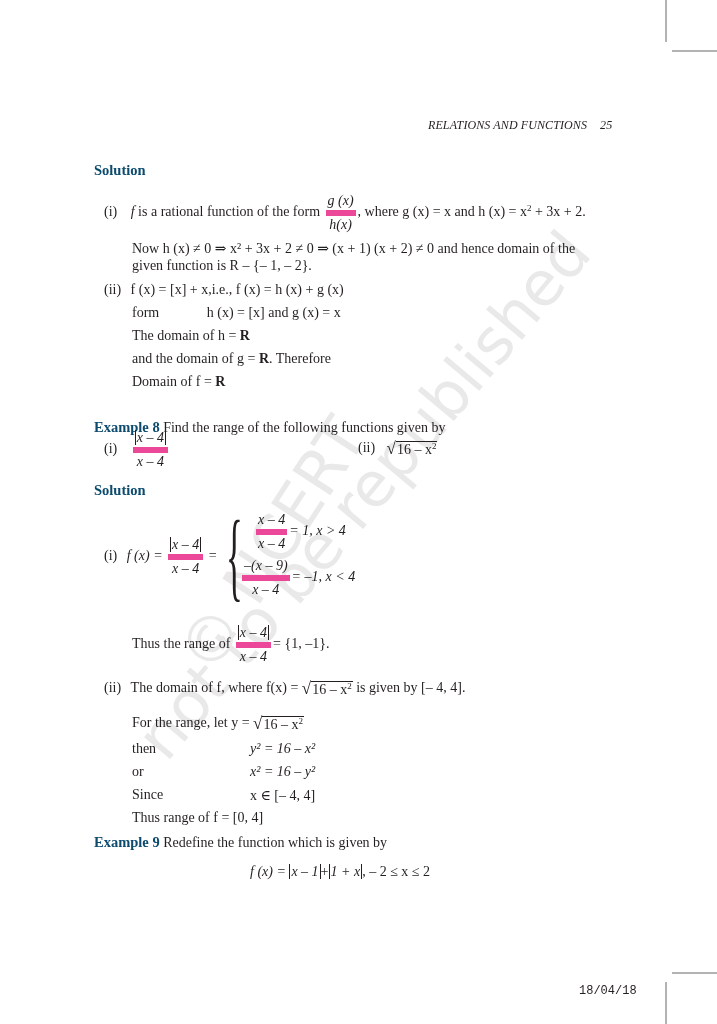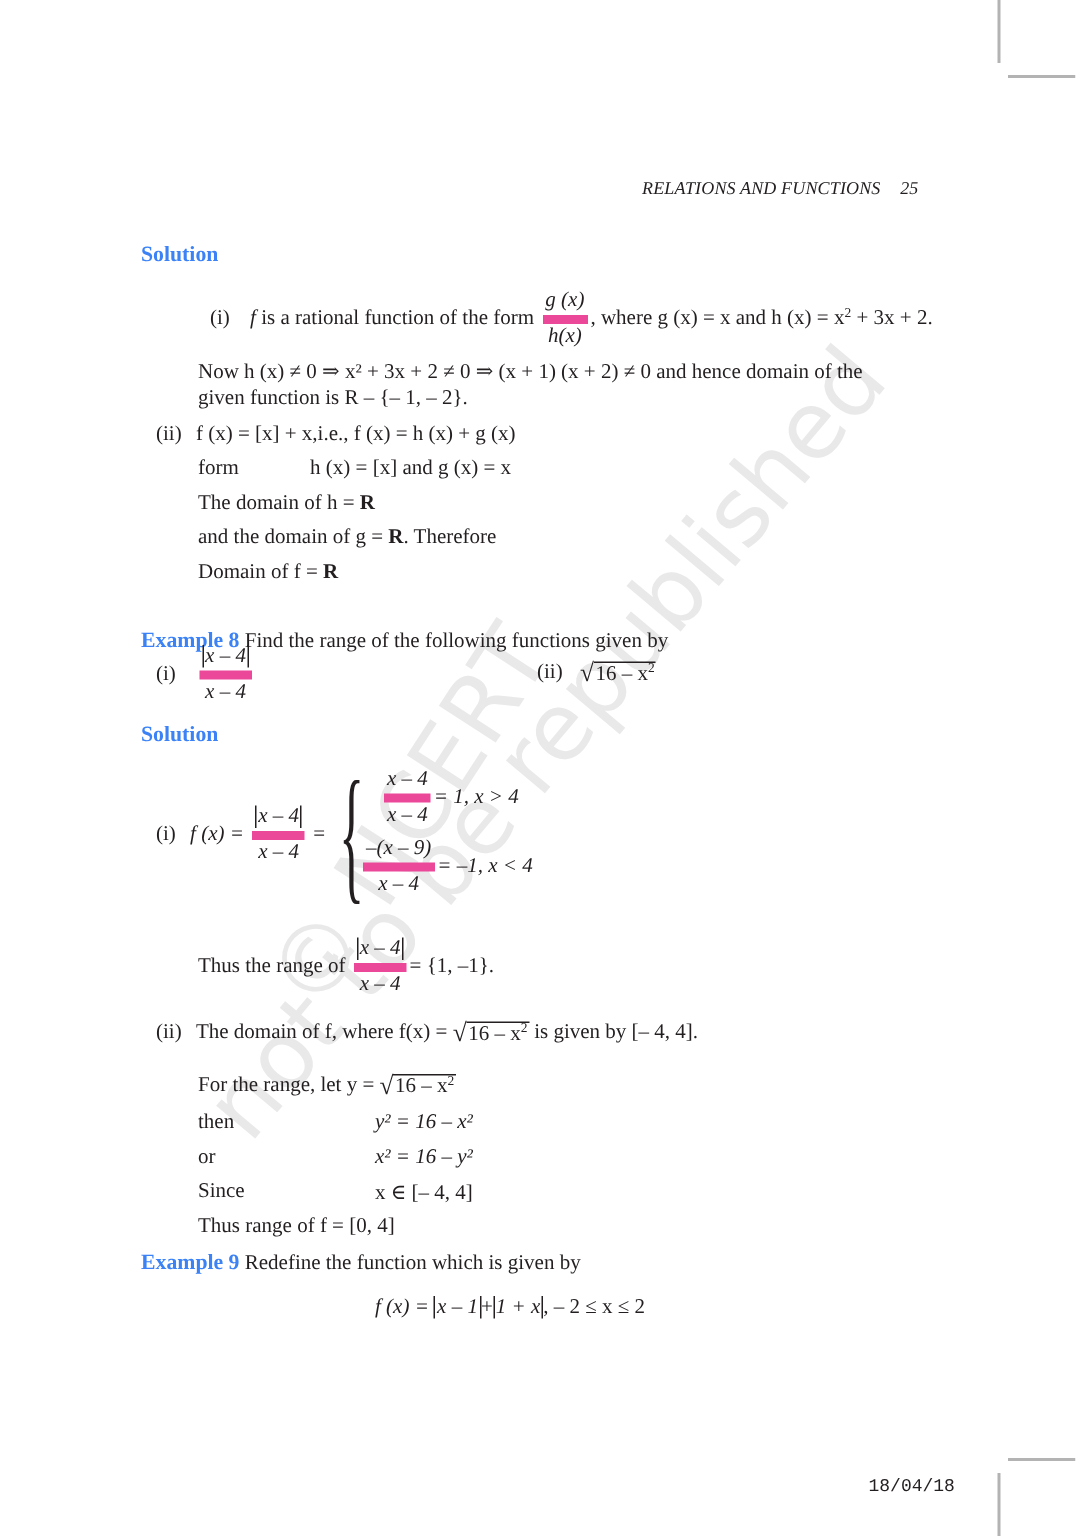--- a/index.html
+++ b/index.html
@@ -5,21 +5,21 @@
     html, body { margin: 0; padding: 0; background: #ffffff; }
     body {
       width: 717px; height: 1024px; position: relative; overflow: hidden;
       font-family: "Liberation Serif", "DejaVu Serif", serif;
       color: #231f20; font-size: 14px;
     }
     .abs { position: absolute; white-space: nowrap; }
     .crop { position: absolute; background: #b3b3b3; }
     .i { font-style: italic; }
     .b { font-weight: bold; }
-    .head { color: #3b82f6; font-weight: bold; font-size: 14.5px; }
+    .head { color: #0c4a6e; font-weight: bold; font-size: 14.5px; }
     .frac { display: inline-flex; flex-direction: column; align-items: center; vertical-align: middle; margin: 0 2px; }
     .frac .num { border-bottom: 6px solid #ec4899; padding: 0 2px 1px; line-height: 16px; }
     .frac .den { padding: 1px 2px 0; line-height: 16px; }
     .abs-val { border-left: 1px solid #231f20; border-right: 1px solid #231f20; padding: 0 1px; }
     .sqrt { display: inline-flex; align-items: flex-end; vertical-align: middle; }
     .sqrt .rad { font-size: 17px; line-height: 18px; }
     .sqrt .under { border-top: 1px solid #231f20; padding: 0 1px; line-height: 16px; }
     sup { font-size: 9px; vertical-align: 5px; line-height: 0; }
     .header-run { font-size: 12px; letter-spacing: 0.1px; font-style: italic; }
     .date { font-family: Liberation Mono, monospace; font-size: 12px; }
@@ -39,21 +39,21 @@
 
 <div class="content">
 
   <div class="abs header-run" style="left:428px; top:118px;">
     <span>RELATIONS AND FUNCTIONS</span>
     <span style="margin-left:10px;">25</span>
   </div>
 
   <div class="abs head" style="left:94px; top:162px;">Solution</div>
 
-  <div class="abs" style="left:104px; top:193px;margin-left:36px;">
+  <div class="abs" style="left:104px; top:193px;">
     <span>(i)</span>
     <span class="i" style="margin-left:10px;">f</span><span> is a rational function of the form </span>
     <span class="frac">
       <span class="num i">g (x)</span>
       <span class="den i">h(x)</span>
     </span><span>, where g (x) = x and h (x) = x</span><sup>2</sup><span> + 3x + 2.</span>
   </div>
 
   <div class="abs" style="left:132px; top:240px;">Now h (x) ≠ 0 ⇒ x² + 3x + 2 ≠ 0 ⇒ (x + 1) (x + 2) ≠ 0 and hence domain of the</div>
   <div class="abs" style="left:132px; top:258px;">given function is R – {– 1, – 2}.</div>

